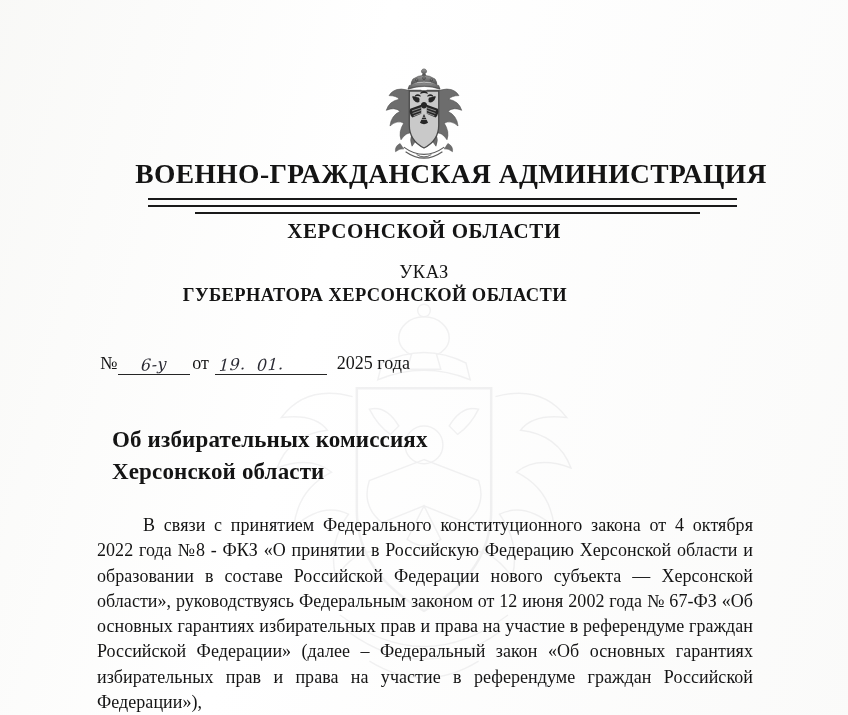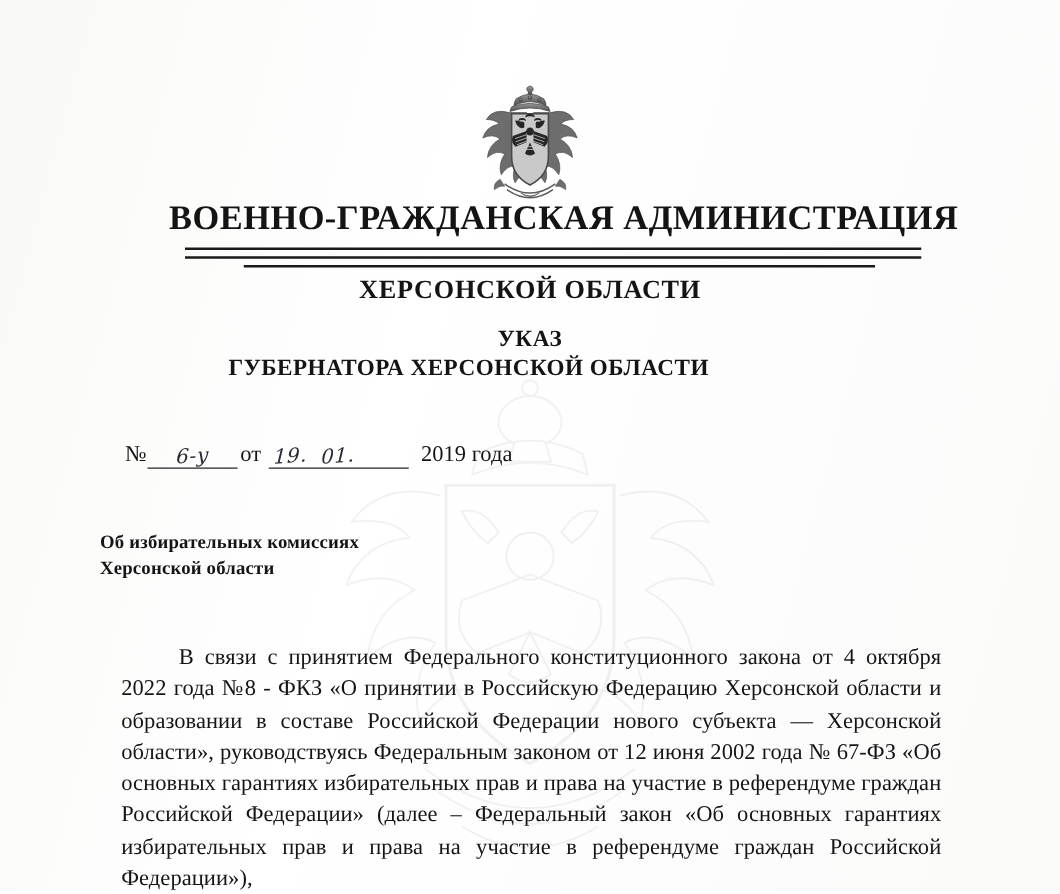--- a/index.html
+++ b/index.html
@@ -104,21 +104,21 @@
   }
 
   
   .decree-kind {
     position: absolute;
     left: 0;
     top: 262px;
     width: 848px;
     text-align: center;
     font-size: 18.5px;
-    font-weight: bold;
+    font-weight: normal;
     letter-spacing: 0.5px;
   }
   .decree-of {
     position: absolute;
     left: 0;
     top: 285px;
     width: 750px;
     text-align: center;
     font-size: 18.5px;
     font-weight: bold;
@@ -163,23 +163,23 @@
     justify-content: flex-start;
     width: 100%;
     padding-left: 4px;
     box-sizing: border-box;
   }
   .hand-date-inner .hand { transform: rotate(-4deg) skewX(-7deg); }
 
   
   .subject {
     position: absolute;
-    left: 80px;
+    left: 112px;
     top: 424px;
-    font-size: 15px;
+    font-size: 23px;
     font-weight: bold;
     line-height: 1.38;
     letter-spacing: 0.15px;
   }
   .subject div { white-space: nowrap; }
 
   
   .body-text {
     position: absolute;
     left: 97px;
@@ -314,21 +314,21 @@
       <span class="blank blank-no">
         <span class="hand">6-у</span>
       </span>
       <span class="lbl">от</span>
       <span class="blank blank-date">
         <span class="hand-date-inner">
           <span class="hand">19.</span>
           <span class="hand">01.</span>
         </span>
       </span>
-      <span class="lbl">2019 года</span>
+      <span class="lbl">2025 года</span>
     </div>
 
     <div class="subject">
       <div>Об избирательных комиссиях</div>
       <div>Херсонской области</div>
     </div>
 
     <div class="body-text">
       <p>В связи с принятием Федерального конституционного закона от 4 октября 2022 года №8 - ФКЗ «О принятии в Российскую Федерацию Херсонской области и образовании в составе Российской Федерации нового субъекта — Херсонской  области», руководствуясь Федеральным законом от 12 июня 2002 года № 67-ФЗ «Об основных гарантиях избирательных прав и права на участие в референдуме граждан Российской Федерации» (далее – Федеральный закон «Об основных гарантиях избирательных прав и права на участие в референдуме граждан Российской Федерации»),</p>
     </div>

